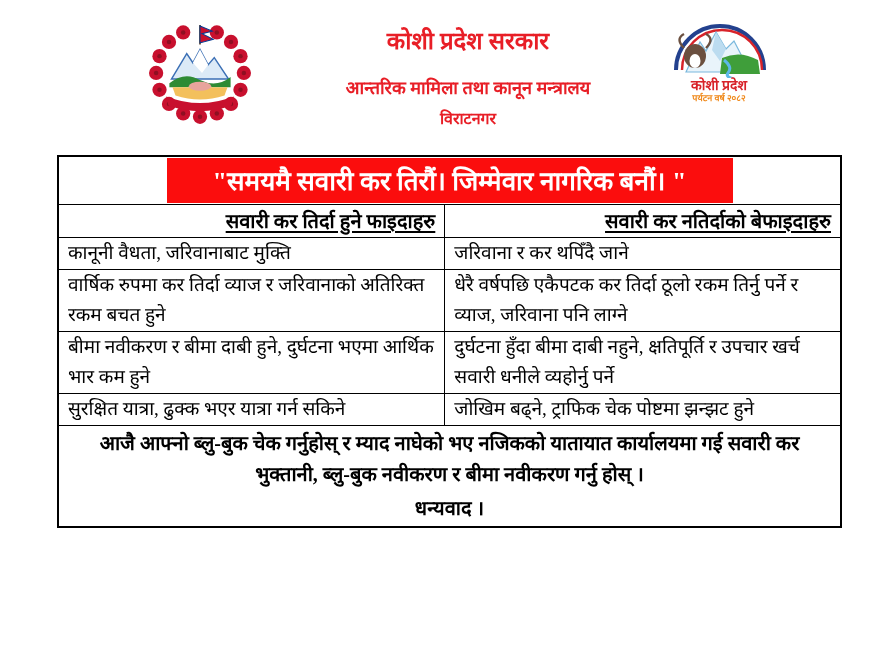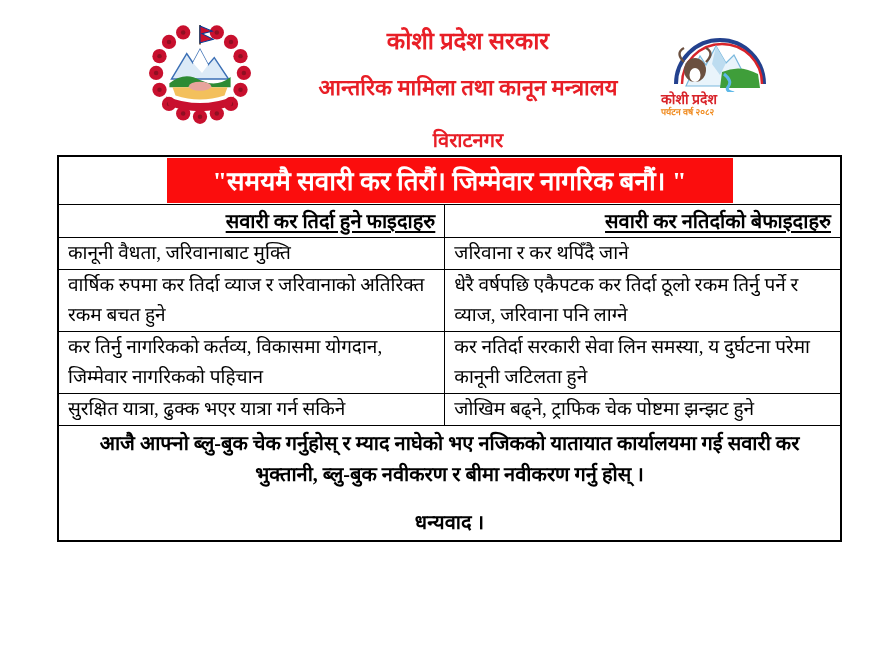--- a/index.html
+++ b/index.html
@@ -4,30 +4,30 @@
 <style>
   * { margin:0; padding:0; box-sizing:border-box; }
   html,body { background:#ffffff; }
   .page {
     position:relative; width:876px; height:667px; background:#ffffff;
     font-family:"Liberation Serif","DejaVu Sans",serif; color:#000; overflow:hidden;
   }
 
   
   .emblem-left { position:absolute; top:24px; left:147px; width:106px; height:102px; }
-  .logo-right  { position:absolute; top:30px; left:661px; width:116px; height:100px; }
+  .logo-right  { position:absolute; top:16px; left:661px; width:116px; height:100px; text-align:center; }
   .logo-right .logo-art { width:110px; height:62px; display:block; margin:0 auto; }
   .logo-right .logo-title { color:#d8232a; font-weight:bold; font-size:14px; line-height:15px; text-shadow:0 0 2px #fff; }
   .logo-right .logo-sub   { color:#f08a1d; font-weight:bold; font-size:9px;  line-height:11px; }
 
   .titles { position:absolute; top:27px; left:253px; width:430px; text-align:center;
             color:#e81e26; font-weight:bold; }
   .titles .t1 { font-size:24px; line-height:28px; margin-bottom:19px; }
-  .titles .t2 { font-size:22px; line-height:28px; margin-bottom:24px; }
-  .titles .t3 { font-size:20px; line-height:28px;font-family:Liberation Serif, serif; }
+  .titles .t2 { font-size:18px; line-height:28px; margin-bottom:3px; }
+  .titles .t3 { font-size:16px; line-height:28px;font-family:Liberation Serif, serif; }
 
   
   table.doc { position:absolute; top:155px; left:57px; width:785px;
               border-collapse:collapse; table-layout:fixed; }
   table.doc { border:2px solid #000; }
   table.doc td, table.doc th { border:1.5px solid #000; padding:0 9px; vertical-align:middle; }
 
   col.c-left  { width:49.4%; }
   col.c-right { width:50.6%; }
 
@@ -38,21 +38,21 @@
 
   tr.head-row th { height:33px; font-size:20px; font-weight:bold; text-align:right; }
   tr.head-row th span { text-decoration:underline; text-underline-offset:3px; }
 
   tr.body-row td { font-size:19px; line-height:30px; text-align:left; }
   tr.r-short td { height:32px;margin-left:40px; }
   tr.r-tall  td { height:62px;margin-left:33px; }
 
   tr.footer-row td { height:96px; text-align:center; font-weight:bold; font-size:20px;
                      line-height:31px; padding:2px 26px; }
-  .footer-thanks { margin-top:17px; }
+  .footer-thanks { margin-top:3px; }
 </style>
 </head>
 <body>
 
 <div class="page">
 
   <div class="emblem-left">
     <svg viewBox="0 0 100 100" width="106" height="102">
 
       <g fill="#c8102e">
@@ -157,22 +157,22 @@
 
     <tr class="body-row r-short">
       <td>कानूनी वैधता, जरिवानाबाट मुक्ति</td>
       <td>जरिवाना र कर थपिँदै जाने</td>
     </tr>
     <tr class="body-row r-tall">
       <td>वार्षिक रुपमा कर तिर्दा व्याज र जरिवानाको अतिरिक्त रकम बचत हुने</td>
       <td>धेरै वर्षपछि एकैपटक कर तिर्दा ठूलो रकम तिर्नु पर्ने र व्याज, जरिवाना पनि लाग्ने</td>
     </tr>
     <tr class="body-row r-tall">
-      <td>कर तिर्नु नागरिकको कर्तव्य, विकासमा योगदान, जिम्मेवार नागरिकको पहिचान</td>
-      <td>कर नतिर्दा सरकारी सेवा लिन समस्या, य दुर्घटना परेमा कानूनी जटिलता हुने</td>
+      <td>बीमा नवीकरण र बीमा दाबी हुने, दुर्घटना भएमा आर्थिक भार कम हुने</td>
+      <td>दुर्घटना हुँदा बीमा दाबी नहुने, क्षतिपूर्ति र उपचार खर्च सवारी धनीले व्यहोर्नु पर्ने</td>
     </tr>
     <tr class="body-row r-short">
       <td>सुरक्षित यात्रा, ढुक्क भएर यात्रा गर्न सकिने</td>
       <td>जोखिम बढ्ने, ट्राफिक चेक पोष्टमा झन्झट हुने</td>
     </tr>
 
     <tr class="footer-row">
       <td colspan="2">
         <div>आजै आफ्नो ब्लु-बुक चेक गर्नुहोस् र म्याद नाघेको भए नजिकको यातायात कार्यालयमा गई सवारी कर भुक्तानी, ब्लु-बुक नवीकरण र बीमा नवीकरण गर्नु होस् ।</div>
         <div class="footer-thanks">धन्यवाद ।</div>

